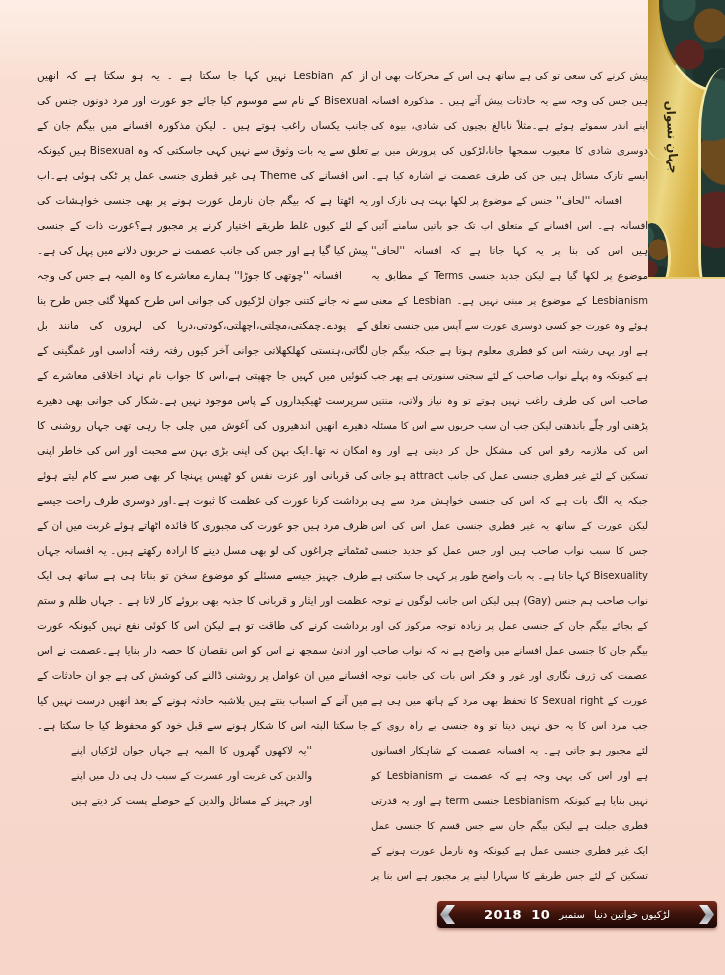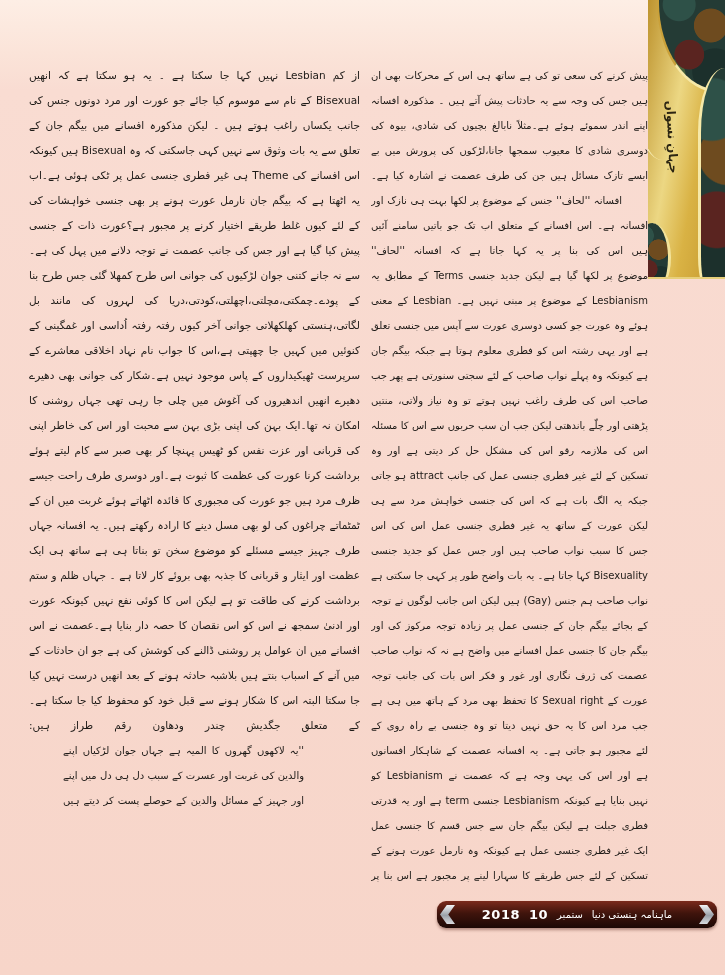--- a/index.html
+++ b/index.html
@@ -3,21 +3,21 @@
 <meta charset="utf-8">
 <style>
   html,body{margin:0;padding:0;}
   body{background:#e8e8e8;font-family:"DejaVu Sans",sans-serif;}
   .page{
     position:relative;width:725px;height:975px;overflow:hidden;
     background:linear-gradient(180deg,#fdeee5 0px,#fbe4d9 52px,#f9dcd2 90px,#f7d5c9 100%);
   }
   
   .col{position:absolute;top:63px;direction:rtl;color:#1d1a17;}
-  .col-left{left:29px;width:331px;}
+  .col-left{left:37px;width:331px;}
   .col-right{left:371px;width:277px;}
   .col .line{
     height:25px;line-height:25px;overflow:hidden;
     text-align:justify;text-align-last:justify;
     font-size:10.5px;letter-spacing:0;
   }
   .col-right .line{font-size:10px;}
   .col .line.indent{padding-right:26px;}
   .col .line.quote{margin-right:56px;margin-left:34px;font-size:10px;text-align-last:justify;}
   
@@ -57,21 +57,21 @@
   }
   .vtitle{
     position:absolute;left:-14px;top:130px;width:76px;text-align:center;
     transform:rotate(87deg);direction:rtl;
     font-size:12px;font-weight:bold;color:#2c2512;white-space:nowrap;
   }
   
   .footer-banner{
     position:absolute;left:437px;top:901px;width:280px;height:27px;
     background:linear-gradient(180deg,#7b2a1c 0%,#40140c 45%,#1c0805 100%);
-    border-radius:9px;box-shadow:0 2px 3px rgba(90,40,30,.45);
+    border-radius:4px;box-shadow:0 2px 3px rgba(90,40,30,.45);
     display:flex;align-items:center;justify-content:space-between;
     padding:0 3px;box-sizing:border-box;color:#fff;
   }
   .fchev{width:15px;height:19px;background:linear-gradient(180deg,#f2f3f5,#9aa0a8 55%,#d8dade);}
   .fchev.left{clip-path:polygon(100% 0,45% 0,0 50%,45% 100%,100% 100%,55% 50%);}
   .fchev.right{clip-path:polygon(0 0,55% 0,100% 50%,55% 100%,0 100%,45% 50%);}
   .fnum{font-weight:bold;font-size:13px;letter-spacing:.5px;}
   .ftxt{font-size:10px;direction:rtl;}
   .fgroup{display:flex;align-items:center;gap:9px;padding:0 5px;}
 </style>
@@ -125,49 +125,49 @@
     </div>
 
   <div class="col col-left">
       <div class="line">از کم Lesbian نہیں کہا جا سکتا ہے ۔ یہ ہو سکتا ہے کہ انھیں</div>
       <div class="line">Bisexual کے نام سے موسوم کیا جائے جو عورت اور مرد دونوں جنس کی</div>
       <div class="line">جانب یکساں راغب ہوتے ہیں ۔ لیکن مذکورہ افسانے میں بیگم جان کے</div>
       <div class="line">تعلق سے یہ بات وثوق سے نہیں کہی جاسکتی کہ وہ Bisexual ہیں کیونکہ</div>
       <div class="line">اس افسانے کی Theme ہی غیر فطری جنسی عمل پر ٹکی ہوئی ہے۔اب سوال</div>
       <div class="line">یہ اٹھتا ہے کہ بیگم جان نارمل عورت ہونے پر بھی جنسی خواہشات کی تسکین</div>
       <div class="line">کے لئے کیوں غلط طریقے اختیار کرنے پر مجبور ہے؟عورت ذات کے جنسی</div>
-      <div class="line">پیش کیا گیا ہے اور جس کی جانب عصمت نے توجہ دلانے میں پہل کی ہے۔</div>
+      <div class="line">پیش کیا گیا ہے اور جس کی جانب عصمت نے حربوں دلانے میں پہل کی ہے۔</div>
+      <div class="line indent">افسانہ ''چوتھی کا جوڑا'' ہمارے معاشرے کا وہ المیہ ہے جس کی وجہ</div>
       <div class="line">سے نہ جانے کتنی جوان لڑکیوں کی جوانی اس طرح کمھلا گئی جس طرح بنا پانی</div>
       <div class="line">کے پودے۔چمکتی،مچلتی،اچھلتی،کودتی،دریا کی لہروں کی مانند بل کھاتی،غوطے</div>
       <div class="line">لگاتی،ہنستی کھلکھلاتی جوانی آخر کیوں رفتہ رفتہ اُداسی اور غمگینی کے اندھیرے</div>
       <div class="line">کنوئیں میں کہیں جا چھپتی ہے،اس کا جواب نام نہاد اخلاقی معاشرے کے</div>
       <div class="line">سرپرست ٹھیکیداروں کے پاس موجود نہیں ہے۔شکار کی جوانی بھی دھیرے</div>
       <div class="line">دھیرے انھیں اندھیروں کی آغوش میں چلی جا رہی تھی جہاں روشنی کا کوئی</div>
       <div class="line">امکان نہ تھا۔ایک بہن کی اپنی بڑی بہن سے محبت اور اس کی خاطر اپنی عزت</div>
       <div class="line">کی قربانی اور عزت نفس کو ٹھیس پہنچا کر بھی صبر سے کام لیتے ہوئے سب کچھ</div>
       <div class="line">برداشت کرنا عورت کی عظمت کا ثبوت ہے۔اور دوسری طرف راحت جیسے کم</div>
       <div class="line">ظرف مرد ہیں جو عورت کی مجبوری کا فائدہ اٹھاتے ہوئے غربت میں ان کے</div>
       <div class="line">ٹمٹماتے چراغوں کی لو بھی مسل دینے کا ارادہ رکھتے ہیں۔ یہ افسانہ جہاں ایک</div>
       <div class="line">طرف جہیز جیسے مسئلے کو موضوع سخن تو بناتا ہی ہے ساتھ ہی ایک عورت کی محبت،</div>
       <div class="line">عظمت اور ایثار و قربانی کا جذبہ بھی بروئے کار لاتا ہے ۔ جہاں ظلم و ستم کو</div>
       <div class="line">برداشت کرنے کی طاقت تو ہے لیکن اس کا کوئی نفع نہیں کیونکہ عورت کی کم عقلی</div>
       <div class="line">اور ادنیٰ سمجھ نے اس کو اس نقصان کا حصہ دار بنایا ہے۔عصمت نے اس</div>
       <div class="line">افسانے میں ان عوامل پر روشنی ڈالنے کی کوشش کی ہے جو ان حادثات کے وجود</div>
       <div class="line">میں آنے کے اسباب بنتے ہیں بلاشبہ حادثہ ہونے کے بعد انھیں درست نہیں کیا</div>
       <div class="line">جا سکتا البتہ اس کا شکار ہونے سے قبل خود کو محفوظ کیا جا سکتا ہے۔اس افسانے</div>
-      <div class="line">کے متعلق جگدیش چندر ودھاون رقم طراز ہیں:</div>
       <div class="line quote">''یہ لاکھوں گھروں کا المیہ ہے جہاں جوان لڑکیاں اپنے</div>
       <div class="line quote">والدین کی غربت اور عسرت کے سبب دل ہی دل میں اپنے</div>
       <div class="line quote">اور جہیز کے مسائل والدین کے حوصلے پست کر دیتے ہیں اور</div>
     </div>
 
   <div class="footer-banner">
     <span class="fchev left"></span>
     <span class="fgroup">
       <span class="fnum">2018</span>
       <span class="fnum">10</span>
       <span class="ftxt">ستمبر</span>
-      <span class="ftxt">ماہنامہ ہنستی دنیا</span>
+      <span class="ftxt">لڑکیوں خواتین دنیا</span>
     </span>
     <span class="fchev right"></span>
   </div>
 
 </div>
 
 </body></html>

